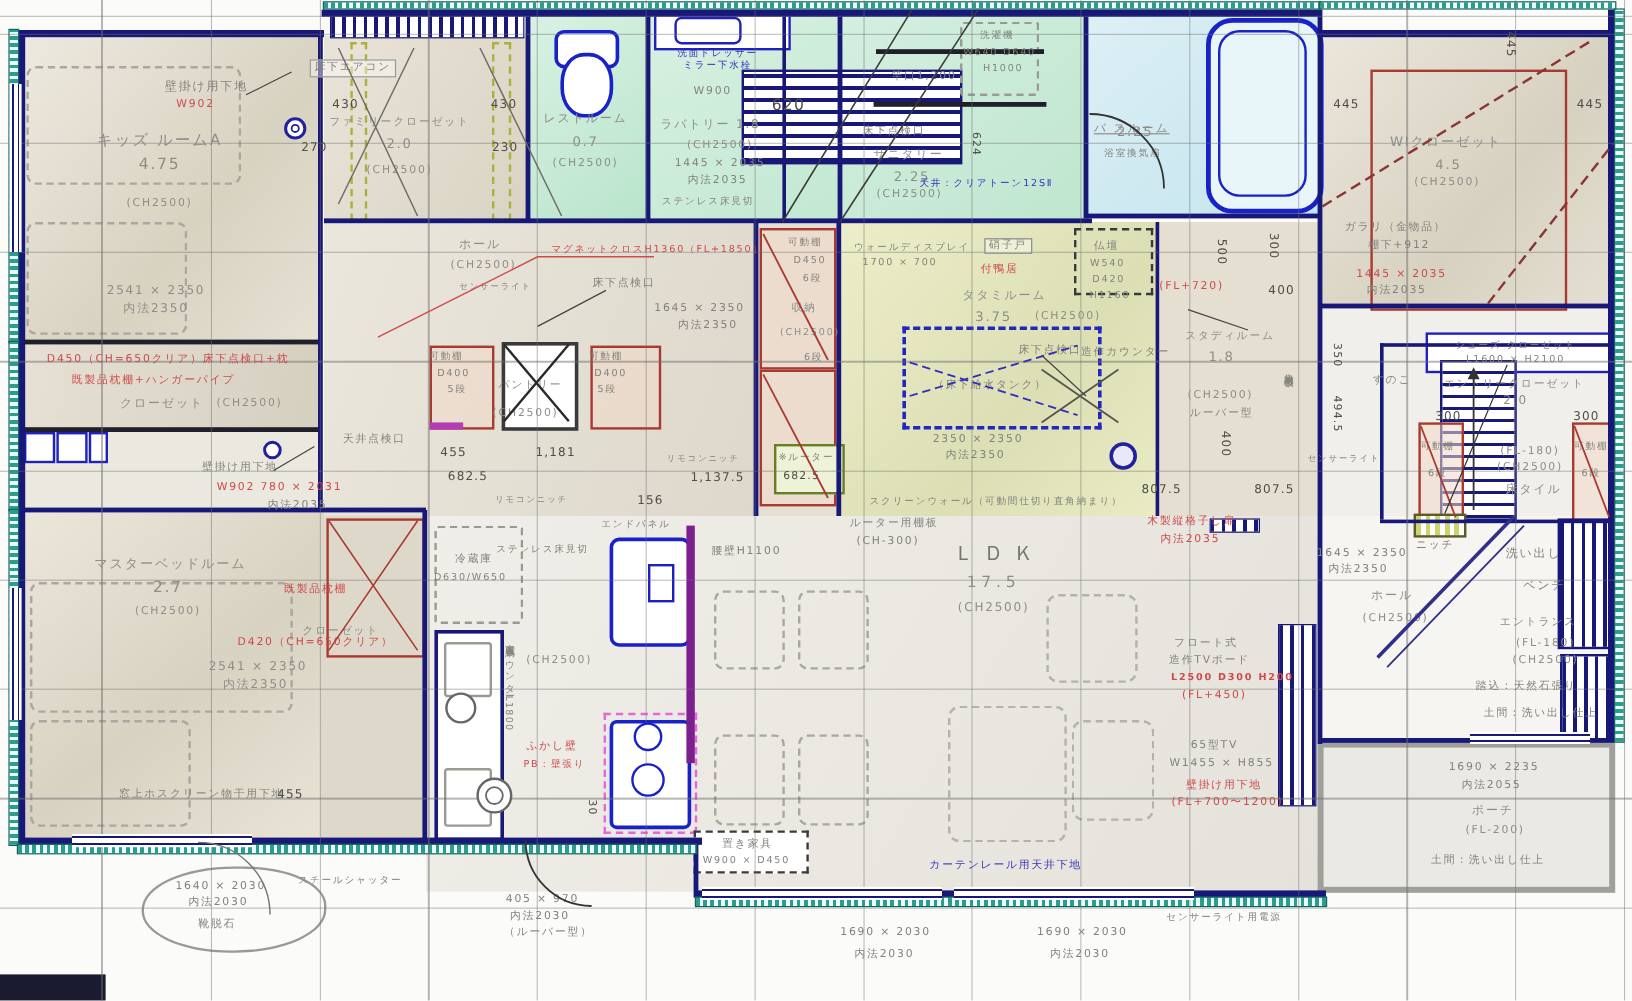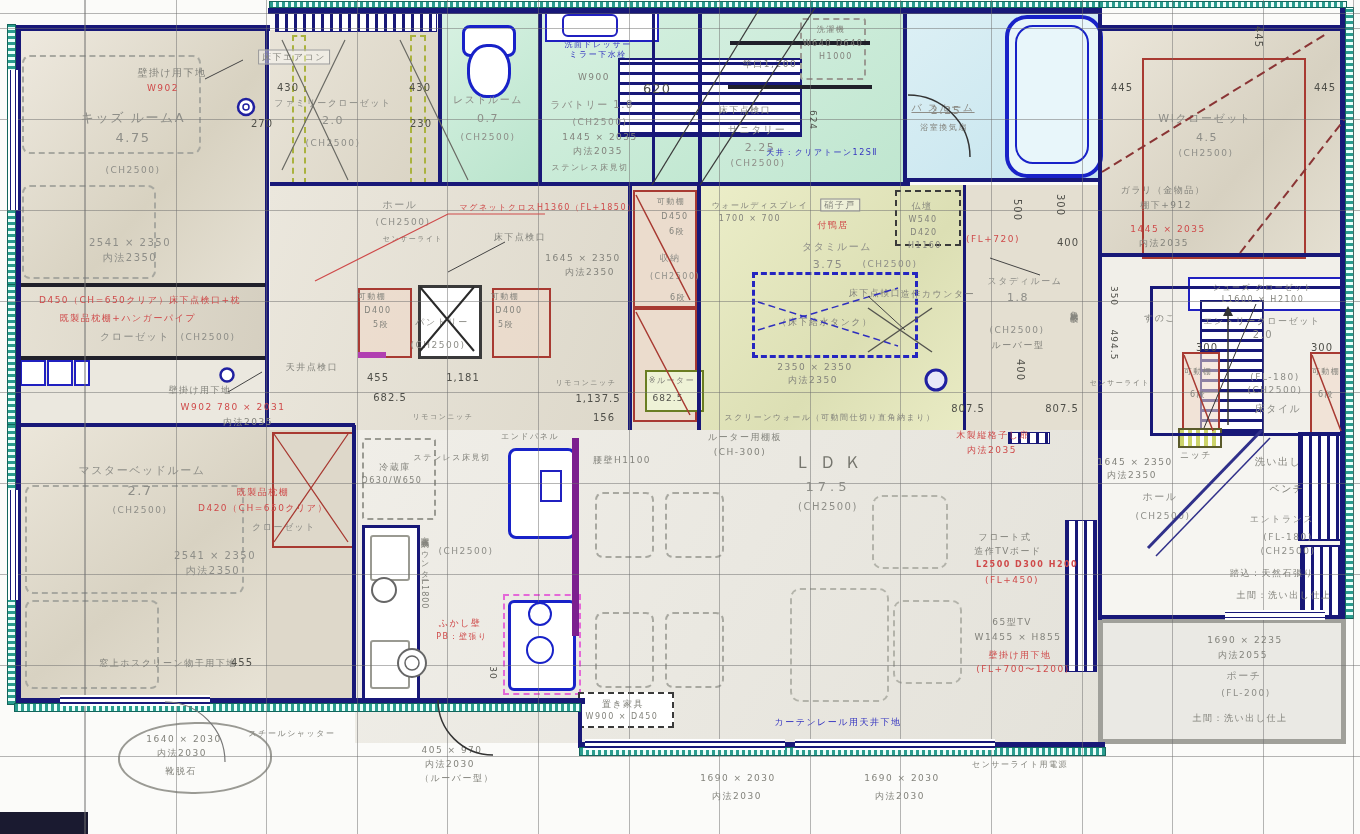--- a/index.html
+++ b/index.html
@@ -311,21 +311,21 @@
   <span class="lbl s7 dk" style="left:413px;top:239px;">センサーライト</span>
   <span class="lbl s8 red" style="left:548px;top:208px;">マグネットクロスH1360（FL+1850）</span>
   <span class="lbl s9 dk" style="left:520px;top:237px;">床下点検口</span>
   <span class="lbl s9 dk" style="left:312px;top:367px;">天井点検口</span>
   <span class="lbl s10 dim" style="left:378px;top:378px;">455</span>
   <span class="lbl s10 dim" style="left:463px;top:378px;">1,181</span>
   <span class="lbl s10 dim" style="left:390px;top:398px;">682.5</span>
   <span class="lbl s7 dk" style="left:443px;top:417px;">リモコンニッチ</span>
   <span class="lbl s7 dk" style="left:586px;top:383px;">リモコンニッチ</span>
   <span class="lbl s10 dim" style="left:598px;top:399px;">1,137.5</span>
-  <span class="lbl s10 dim" style="left:604px;top:418px;">156</span>
+  <span class="lbl s10 dim" style="left:542px;top:418px;">156</span>
   <span class="lbl s8 dk" style="left:672px;top:381px;">※ルーター</span>
   <span class="lbl s9 dim" style="left:668px;top:398px;">682.5</span>
   <span class="lbl s9 dk" style="left:583px;top:258px;">1645 × 2350</span>
   <span class="lbl s9 dk" style="left:590px;top:272px;">内法2350</span>
 
   <span class="lbl s8 dk" style="left:372px;top:297px;">可動棚</span>
   <span class="lbl s8 dk" style="left:378px;top:311px;">D400</span>
   <span class="lbl s8 dk" style="left:381px;top:325px;">5段</span>
   <span class="lbl s8 dk" style="left:505px;top:297px;">可動棚</span>
   <span class="lbl s8 dk" style="left:509px;top:311px;">D400</span>
@@ -439,21 +439,21 @@
   <span class="lbl s11" style="left:142px;top:470px;">マスターベッドルーム</span>
   <span class="lbl s12" style="left:140px;top:490px;">2.7</span>
   <span class="lbl s9" style="left:140px;top:510px;">(CH2500)</span>
   <span class="lbl s10" style="left:215px;top:556px;">2541 × 2350</span>
   <span class="lbl s10" style="left:213px;top:571px;">内法2350</span>
   <span class="lbl s9 dk" style="left:200px;top:390px;">壁掛け用下地</span>
   <span class="lbl s9 red" style="left:233px;top:407px;">W902 780 × 2031</span>
   <span class="lbl s9 dk" style="left:248px;top:422px;">内法2035</span>
 
   <span class="lbl s9 red" style="left:263px;top:492px;">既製品枕棚</span>
-  <span class="lbl s9 red" style="left:263px;top:508px;">D420（CH=650クリア）</span>
+  <span class="lbl s9 red" style="left:263px;top:536px;">D420（CH=650クリア）</span>
   <span class="lbl s9" style="left:284px;top:527px;">クローゼット</span>
 
   <span class="lbl s9 dk" style="left:168px;top:663px;">窓上ホスクリーン物干用下地</span>
   <span class="lbl s10 dim" style="left:242px;top:663px;">455</span>
   <span class="lbl s8 dk" style="left:292px;top:734px;">スチールシャッター</span>
   <span class="lbl s9 dk" style="left:184px;top:739px;">1640 × 2030</span>
   <span class="lbl s9 dk" style="left:182px;top:753px;">内法2030</span>
   <span class="lbl s9 dk" style="left:181px;top:771px;">靴脱石</span>
   <span class="lbl s9 dk" style="left:452px;top:750px;">405 × 970</span>
   <span class="lbl s9 dk" style="left:450px;top:764px;">内法2030</span>

